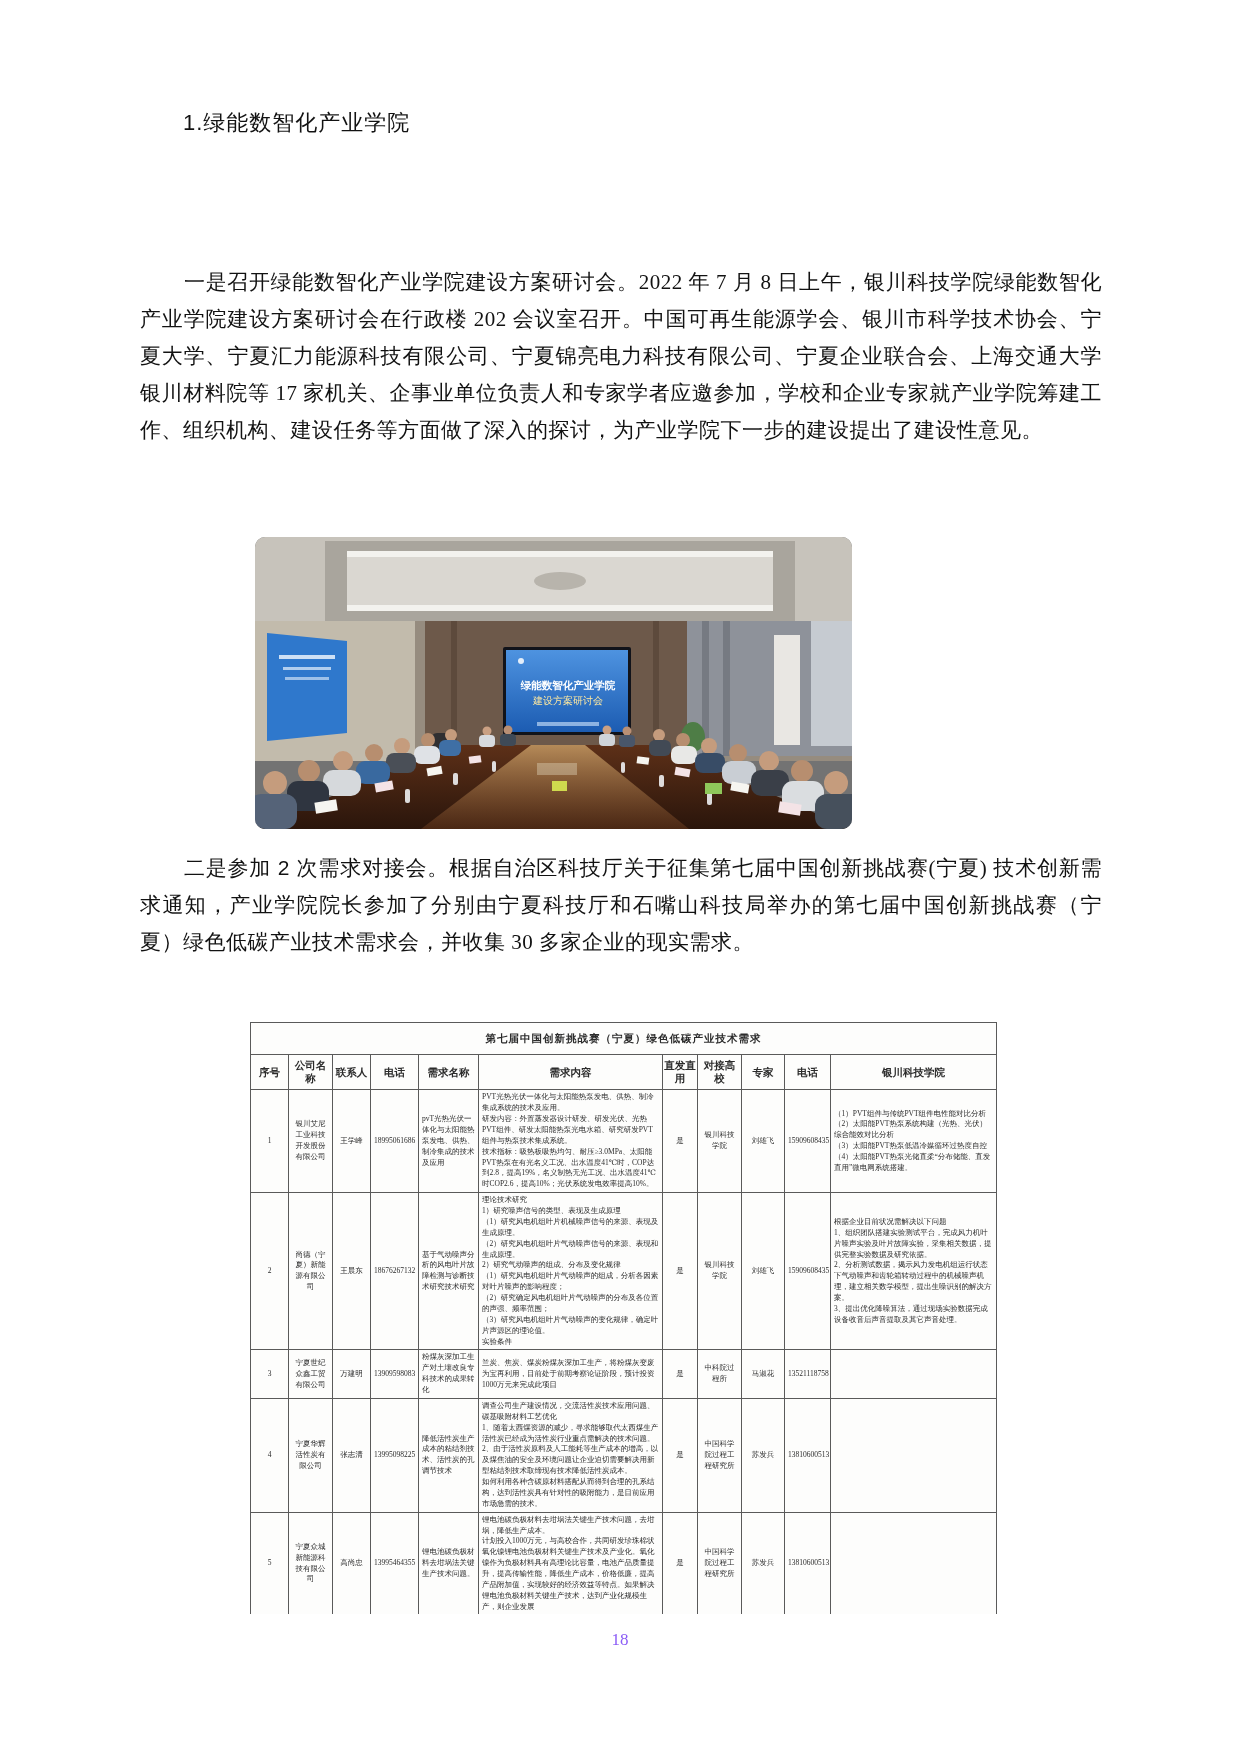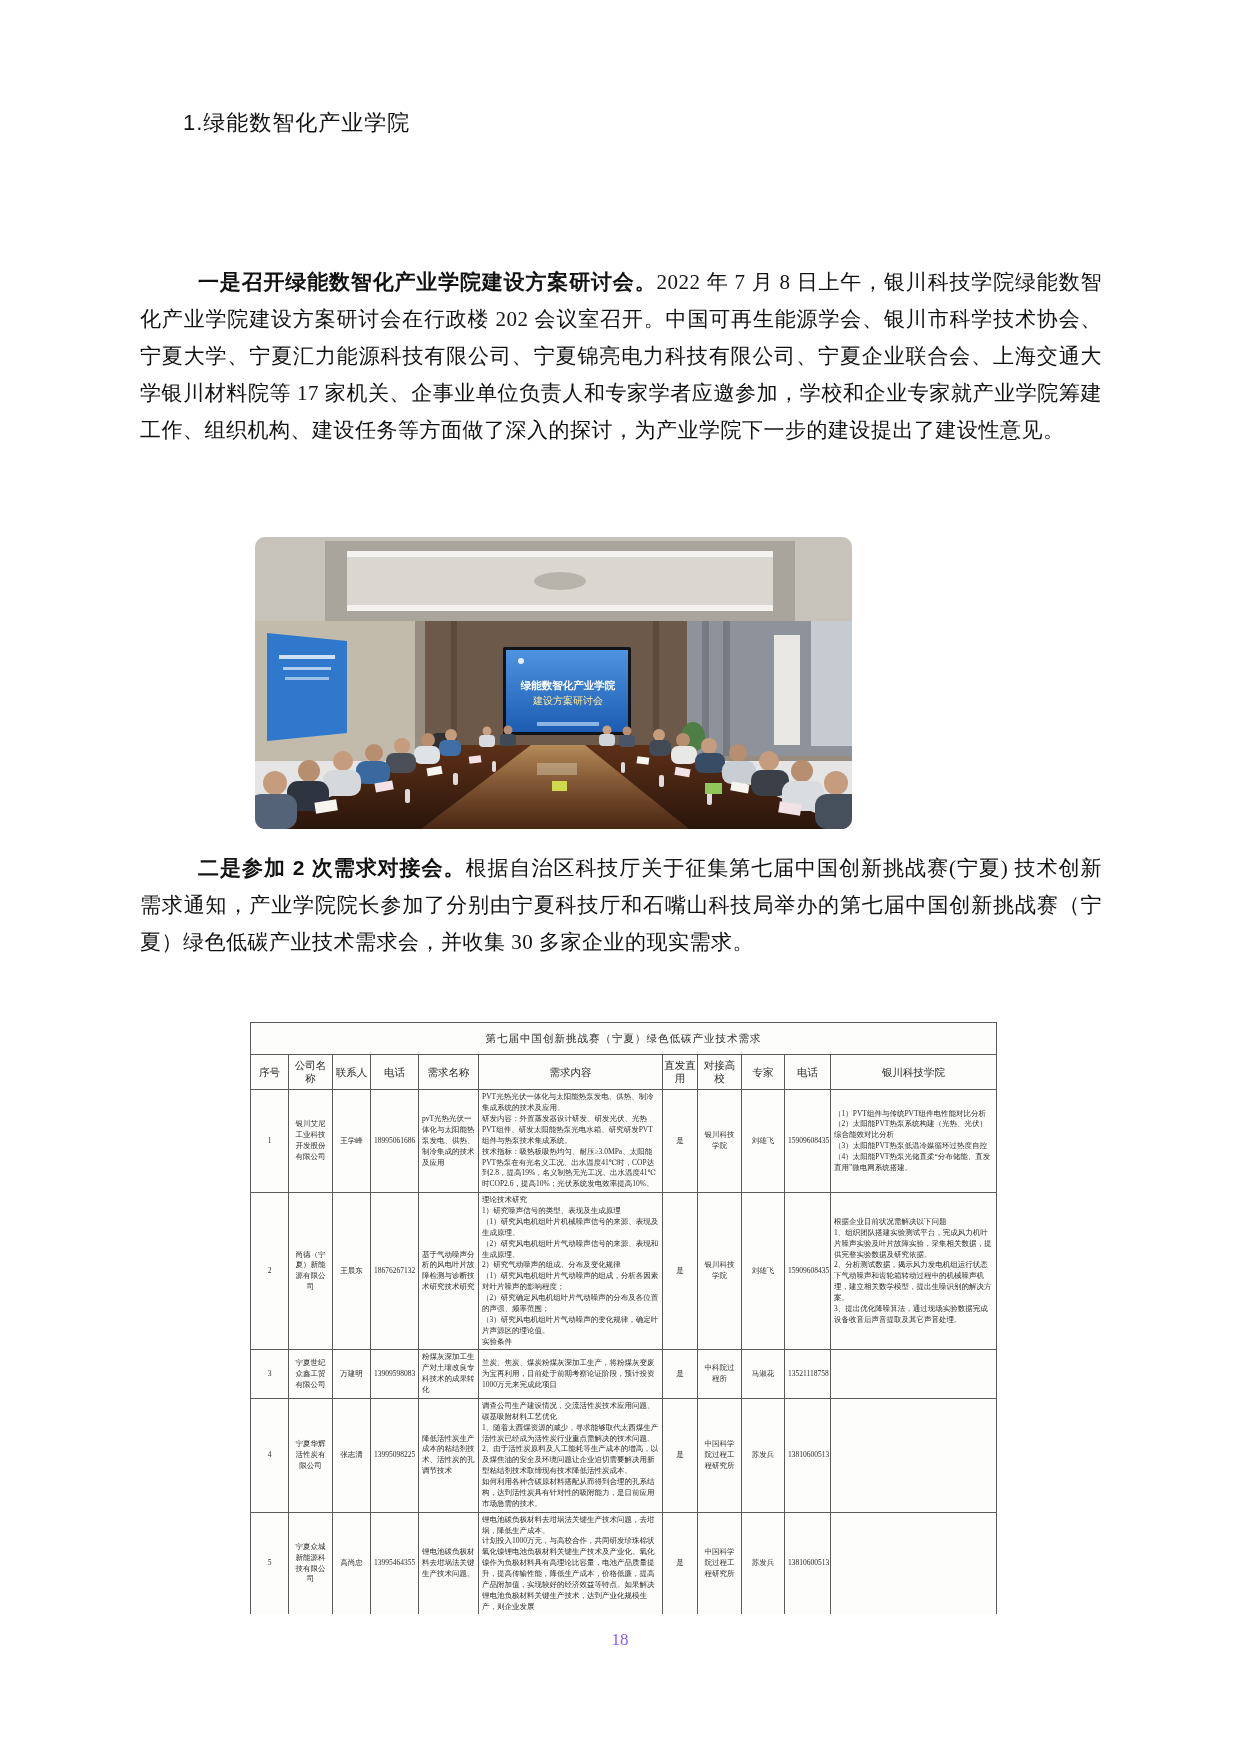--- a/index.html
+++ b/index.html
@@ -6,30 +6,30 @@
   .page{position:relative;width:1240px;height:1753px;background:#fff;overflow:hidden;
         font-family:"Liberation Serif","DejaVu Serif",serif;color:#121212;}
   .heading{position:absolute;left:183px;top:108px;font-size:22px;font-weight:normal;
         font-family:"Liberation Sans","DejaVu Sans",sans-serif;letter-spacing:1px;}
   .para{position:absolute;left:140px;width:962px;font-size:21px;line-height:37px;
         text-align:justify;letter-spacing:.5px;}
   .p1{top:151px;}
   .p2{top:263px;}
   .p3{top:849px;}
   .indent{text-indent:44px;}
-  .lead{font-family:"Liberation Sans","DejaVu Sans",sans-serif;font-weight:bold;margin-left:14px;}
+  .lead{font-family:"Liberation Sans","DejaVu Sans",sans-serif;font-weight:normal;}
   .photo{position:absolute;left:255px;top:537px;width:597px;height:292px;border-radius:10px;
-        overflow:hidden;background:#e5e5e5;}
+        overflow:hidden;background:#737373;}
   .photo svg{display:block;}
   .table-wrap{position:absolute;left:250px;top:1022px;width:748px;height:592px;overflow:hidden;}
   table.needs{border-collapse:collapse;width:746px;table-layout:fixed;background:#fdfdfc;}
   table.needs td,table.needs th{border:1px solid #5a5a5a;vertical-align:middle;
         font-family:"Liberation Serif","DejaVu Serif",serif;color:#2b2b2b;}
   .tbl-title{font-size:15px;font-weight:bold;text-align:center;height:23px;letter-spacing:1px;}
-  table.needs th{font-size:10.5px;font-weight:normal;text-align:center;padding:4px 1px;line-height:1.25;}
+  table.needs th{font-size:10.5px;font-weight:bold;text-align:center;padding:4px 1px;line-height:1.25;}
   table.needs td{font-size:7.5px;line-height:1.45;padding:2px 3px;white-space:pre-line;}
   td.center{text-align:center;}
   td.left{text-align:left;}
   .pagenum{position:absolute;top:1630px;left:0;width:100%;text-align:center;font-size:17px;color:#8b5cf6;}
 </style>
 </head>
 <body>
 
 <div class="page">
 

